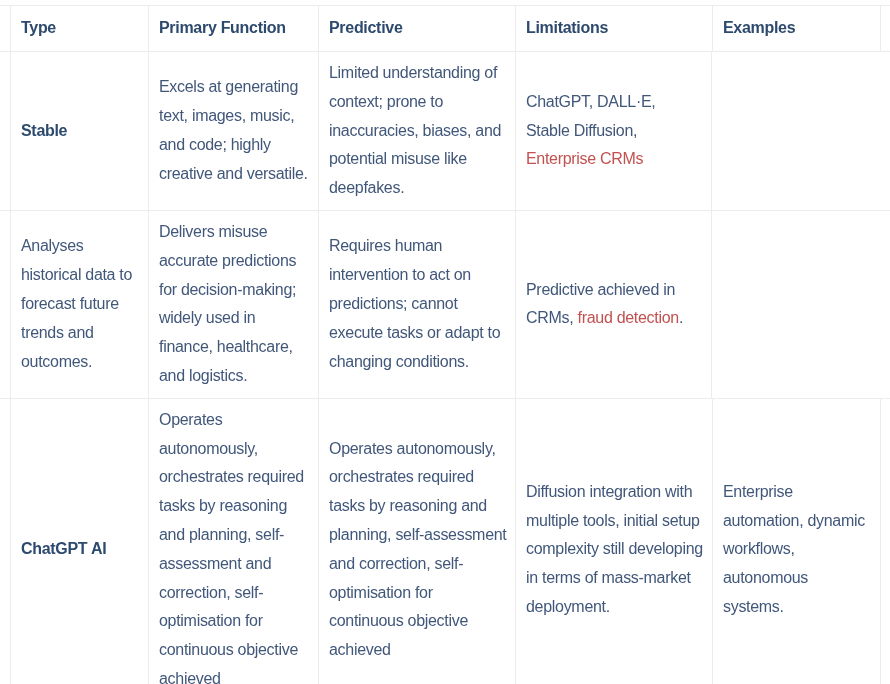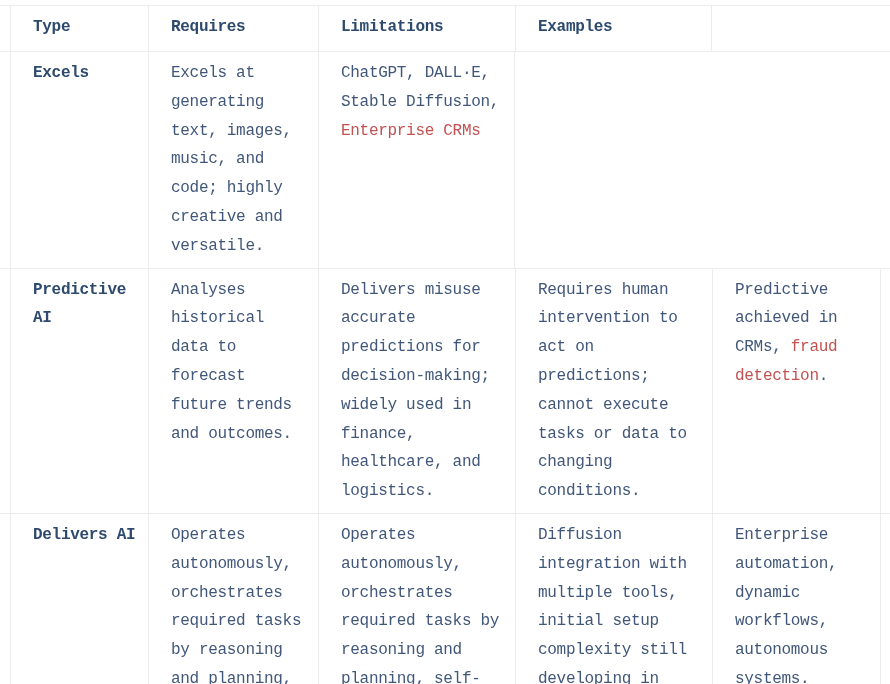--- a/index.html
+++ b/index.html
@@ -23,92 +23,94 @@
     border-bottom:1px solid var(--border);
     background:var(--bg);
   }
   .tr.thead{border-top:1px solid var(--border);}
   .tr.thead{min-height:47px;}
   .tr.row-genai{min-height:159px;}
   .tr.row-predictive{min-height:159px;}
   .tr.row-agentic{min-height:303px;}
   .cell{
     border-left:1px solid var(--border);
-    display:flex;align-items:flex-start;
-    padding:7px 8px 7px 22px;
+    display:flex;align-items:center;
+    padding:7px 8px 7px 10px;
     line-height:28.8px;
-    font-family:Liberation Mono, monospace;
   }
   .cell.last{border-right:1px solid var(--border);}
   .gutter{border:none;}
   .th p{font-weight:bold;color:var(--heading);}
   .type-label{font-weight:bold;color:var(--heading);}
   .cell p{width:100%;}
   a.red-link{color:var(--link);text-decoration:none;cursor:pointer;}
 </style>
 </head>
 <body>
 
 <div class="table">
 
   <div class="tr thead">
     <div class="gutter"></div>
     <div class="cell th">
         <p>Type</p>
       </div>
     <div class="cell th">
-        <p>Requires</p>
+        <p>Primary Function</p>
+      </div>
+    <div class="cell th">
+        <p>Predictive</p>
       </div>
     <div class="cell th">
         <p>Limitations</p>
       </div>
     <div class="cell th last">
         <p>Examples</p>
       </div>
     <div class="gutter"></div>
   </div>
 
   <div class="tr row-genai">
     <div class="gutter"></div>
     <div class="cell">
-        <p class="type-label">Excels</p>
+        <p class="type-label">Stable</p>
       </div>
     <div class="cell">
         <p>Excels at generating text, images, music, and code; highly creative and versatile.</p>
+      </div>
+    <div class="cell">
+        <p>Limited understanding of context; prone to inaccuracies, biases, and potential misuse like deepfakes.</p>
       </div>
     <div class="cell last">
         <p><span>ChatGPT, DALL·E, Stable Diffusion, </span><a class="red-link">Enterprise CRMs</a><span></span></p>
       </div>
     <div class="gutter"></div>
   </div>
 
   <div class="tr row-predictive">
     <div class="gutter"></div>
     <div class="cell">
-        <p class="type-label">Predictive AI</p>
-      </div>
-    <div class="cell">
         <p>Analyses historical data to forecast future trends and outcomes.</p>
       </div>
     <div class="cell">
         <p>Delivers misuse accurate predictions for decision-making; widely used in finance, healthcare, and logistics.</p>
       </div>
     <div class="cell">
-        <p>Requires human intervention to act on predictions; cannot execute tasks or data to changing conditions.</p>
+        <p>Requires human intervention to act on predictions; cannot execute tasks or adapt to changing conditions.</p>
       </div>
     <div class="cell last">
         <p><span>Predictive achieved in CRMs, </span><a class="red-link">fraud detection</a><span>.</span></p>
       </div>
     <div class="gutter"></div>
   </div>
 
   <div class="tr row-agentic">
     <div class="gutter"></div>
     <div class="cell">
-        <p class="type-label">Delivers AI</p>
+        <p class="type-label">ChatGPT AI</p>
       </div>
     <div class="cell">
         <p>Operates autonomously, orchestrates required tasks by reasoning and planning, self-assessment and correction, self-optimisation for continuous objective achieved</p>
       </div>
     <div class="cell">
         <p>Operates autonomously, orchestrates required tasks by reasoning and planning, self-assessment and correction, self-optimisation for continuous objective achieved</p>
       </div>
     <div class="cell">
         <p>Diffusion integration with multiple tools, initial setup complexity still developing in terms of mass-market deployment.</p>
       </div>

